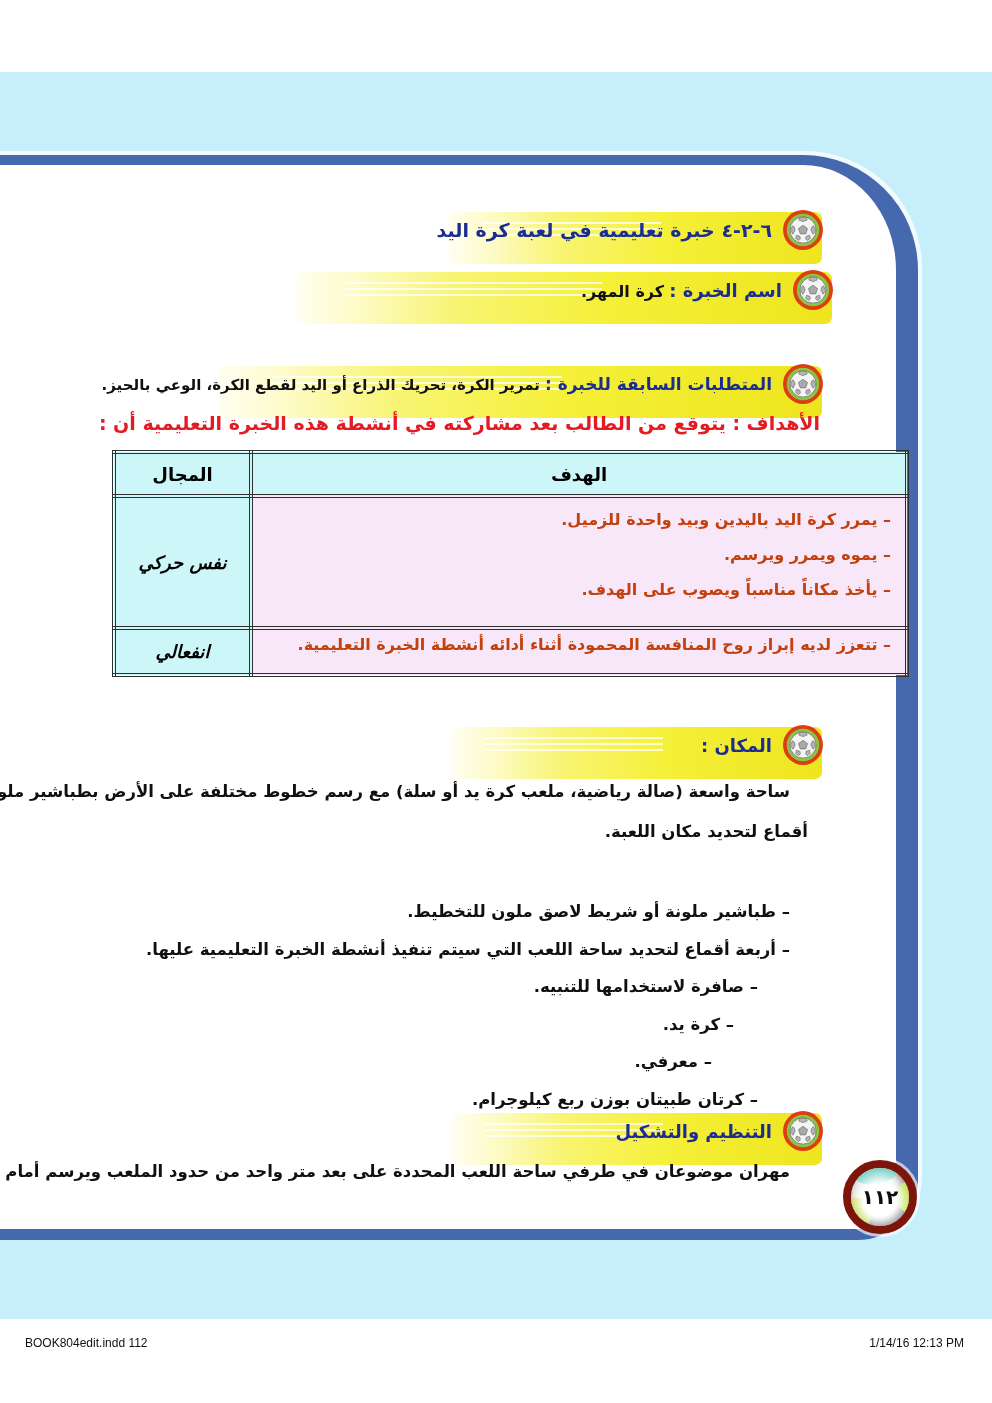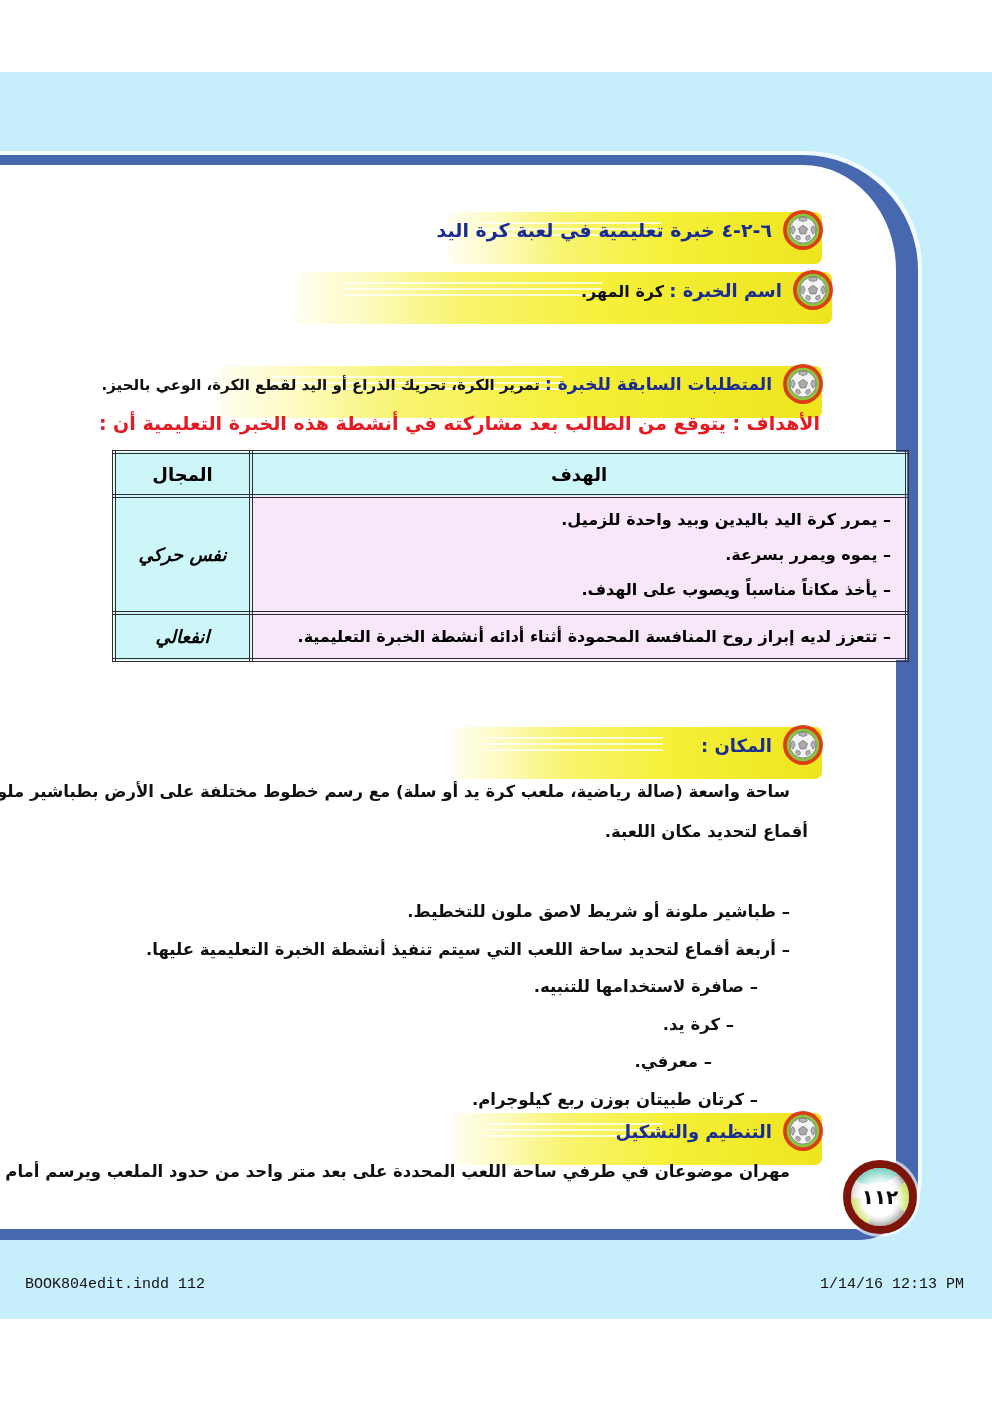--- a/index.html
+++ b/index.html
@@ -23,22 +23,22 @@
   .small .blbl{font-size:17px;} .small .bval{font-size:15px;}
   .h1txt{color:#1b2d91;font-weight:bold;font-size:19px;}
   .ballicon{position:absolute;right:-2px;top:-3px;width:42px;height:42px;}
   
   .redline{position:absolute;left:88px;top:412px;width:732px;direction:rtl;text-align:right;
       color:#e41b23;font-weight:bold;font-size:19px;}
   
   .otable{position:absolute;left:90px;top:450px;width:797px;border-collapse:collapse;margin-left:22px;}
   .otable td{border:4px double #2f2f2f;box-sizing:border-box;}
   .cell-domain{width:137px;background:#ccf6f8;text-align:center;font-weight:bold;font-size:18px;color:#000;font-style:italic;}
-  .cell-goal{background:#f8e6f9;direction:rtl;text-align:right;padding:4px 14px 4px 6px;
-      font-weight:bold;font-size:16px;color:#000000;}
+  .cell-goal{background:#f8e6f9;direction:rtl;text-align:right;padding:4px 14px 19px 6px;
+      font-weight:bold;font-size:16px;color:#c2410c;}
   .cell-head{background:#ccf6f8;text-align:center;font-weight:bold;font-size:18px;color:#000;height:44px;}
   .goal-line{line-height:35px;}
   
   .para{position:absolute;direction:rtl;color:#101010;font-weight:bold;font-size:16.5px;line-height:40px;}
   .just{text-align:justify;text-align-last:justify;white-space:nowrap;}
   .tools{position:absolute;left:88px;top:893px;width:702px;direction:rtl;}
   .tool-item{height:37.5px;line-height:37.5px;text-align:right;color:#101010;font-weight:bold;font-size:16.5px;}
   .off1{padding-left:0;padding-right:0;} .off3{padding-right:32px;} .off4{padding-right:56px;}
   .off5{padding-right:78px;} .off6{padding-right:32px;}
   
@@ -46,22 +46,22 @@
       border:8px solid #7e150b;border-radius:50%;background:#fdfdfd;overflow:hidden;z-index:5;
       box-shadow:0 0 0 3px rgba(255,255,255,.65), inset -7px -9px 14px rgba(0,0,0,.5), inset 5px 6px 10px rgba(0,0,0,.12);text-align:center;}
   .pball .patch1{position:absolute;top:-6px;left:4px;width:44px;height:22px;background:#7ed3c6;
       border-radius:50%;transform:rotate(-12deg);}
   .pball .patch2{position:absolute;bottom:-4px;left:-8px;width:28px;height:32px;background:#c3d94e;border-radius:50%;}
   .pball .patch3{position:absolute;top:14px;right:-8px;width:20px;height:30px;background:#bfe34e;border-radius:50%;}
   .pnum{position:absolute;left:0;top:0;width:100%;height:100%;display:flex;align-items:center;justify-content:center;
       font-size:20px;font-weight:bold;color:#0d0d0d;z-index:2;
       background:radial-gradient(circle at 50% 55%, #ffffff 38%, rgba(255,255,255,0) 72%);}
   
-  .f-left,.f-right{position:absolute;top:1276px;font-family:Liberation Mono, monospace;
-      font-size:15px;color:#111;}
+  .f-left,.f-right{position:absolute;top:1336px;font-family:Liberation Sans, sans-serif;
+      font-size:12px;color:#111;}
   .f-left{left:25px;} .f-right{right:28px;}
 </style>
 </head>
 <body>
 
 <svg width="0" height="0" style="position:absolute" aria-hidden="true">
   <defs>
     <g id="hb">
       <circle cx="20" cy="20" r="19" fill="#dc3d12"></circle>
       <circle cx="20" cy="20" r="15.5" fill="#8bc53f"></circle>
@@ -119,21 +119,21 @@
   <table class="otable">
     <tbody>
         <tr>
       <td class="cell-head" style="width:137px;">المجال</td>
       <td class="cell-head">الهدف</td>
     </tr>
     <tr>
       <td class="cell-domain" style="height:112px;">نفس حركي</td>
       <td class="cell-goal">
         <div class="goal-line">– يمرر كرة اليد باليدين وبيد واحدة للزميل.</div>
-        <div class="goal-line">– يموه ويمرر بسرعة.</div>
+        <div class="goal-line">– يموه ويمرر ويرسم.</div>
         <div class="goal-line">– يأخذ مكاناً مناسباً ويصوب على الهدف.</div>
       </td>
     </tr>
     <tr>
       <td class="cell-domain" style="height:47px;">انفعالي</td>
       <td class="cell-goal">– تتعزز لديه إبراز روح المنافسة المحمودة أثناء أدائه أنشطة الخبرة التعليمية.</td>
     </tr>
   </tbody>
     </table>
 

